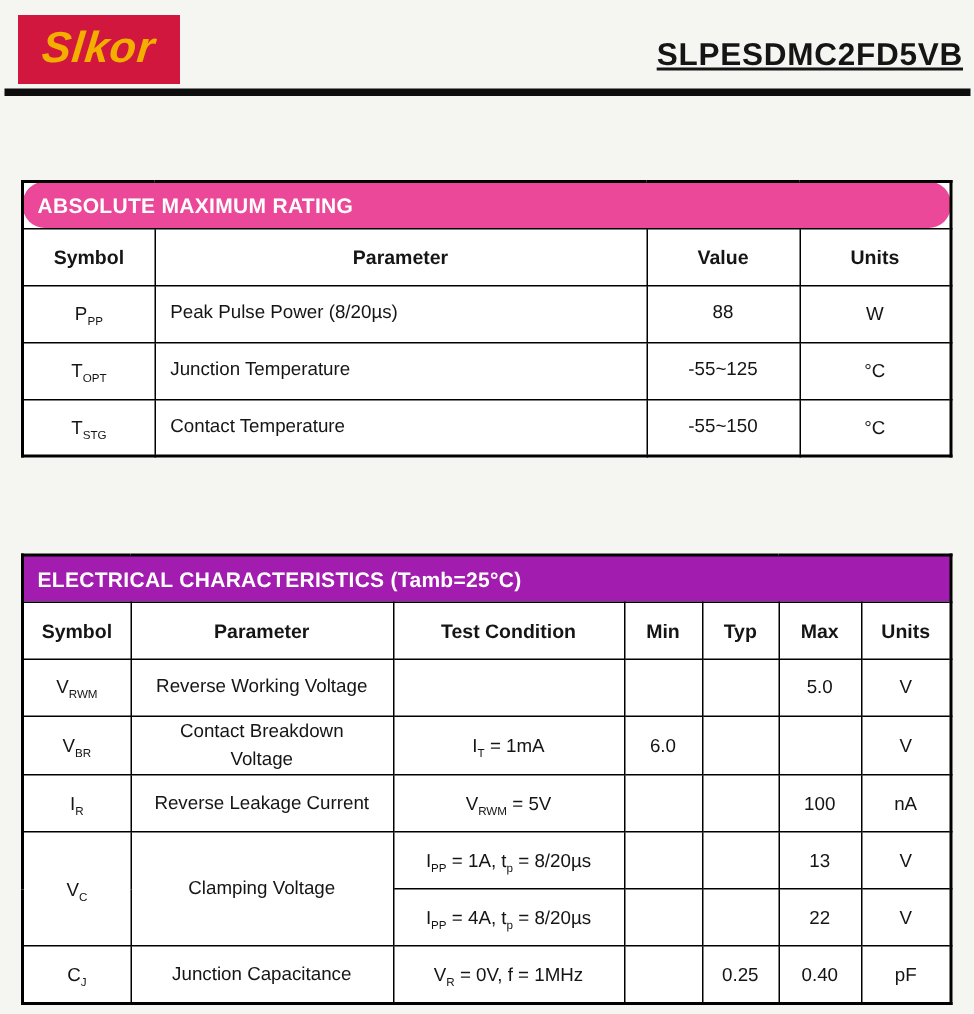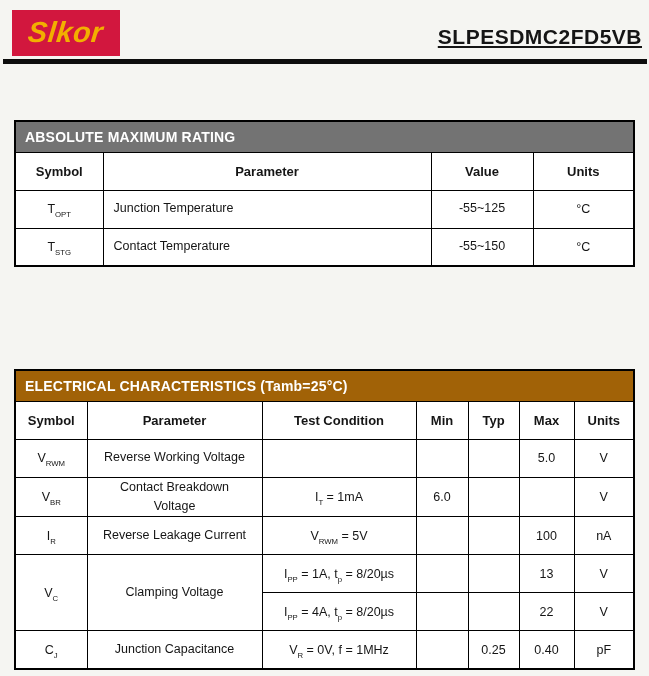--- a/index.html
+++ b/index.html
@@ -62,27 +62,37 @@
 
 <table class="ds" id="table-amr">
   <colgroup>
     <col style="width:88px">
       <col style="width:328px">
       <col style="width:102px">
       <col style="width:101px">
   </colgroup>
   <tbody>
       <tr class="title-row">
-        <td class="title-bar" colspan="4" style="background: #737373;">ABSOLUTE MAXIMUM RATING</td>
+        <td class="title-bar" colspan="4" style="background: #ec4899; border-radius: 15px;">ABSOLUTE MAXIMUM RATING</td>
       </tr>
       <tr class="header-row">
         <th>Symbol</th>
         <th>Parameter</th>
         <th>Value</th>
         <th>Units</th>
+      </tr>
+      <tr class="data-row">
+        <td>P<sub>PP</sub></td>
+        <td class="param-left">
+          <div class="line">Peak Pulse Power (8/20µs)</div>
+        </td>
+        <td>
+          <div class="line">88</div>
+        </td>
+        <td>W</td>
       </tr>
       <tr class="data-row">
         <td>T<sub>OPT</sub></td>
         <td class="param-left">
           <div class="line">Junction Temperature</div>
         </td>
         <td>
           <div class="line">-55~125</div>
         </td>
         <td>°C</td>
@@ -105,21 +115,21 @@
     <col style="width:72px">
       <col style="width:175px">
       <col style="width:154px">
     <col style="width:52px">
       <col style="width:51px">
       <col style="width:55px">
       <col style="width:60px">
   </colgroup>
   <tbody>
       <tr class="title-row">
-        <td class="title-bar" colspan="7" style="background: #a16207;">ELECTRICAL CHARACTERISTICS (Tamb=25°C)</td>
+        <td class="title-bar" colspan="7" style="background: #a21caf;">ELECTRICAL CHARACTERISTICS (Tamb=25°C)</td>
       </tr>
       <tr class="header-row">
         <th>Symbol</th>
         <th>Parameter</th>
         <th>Test Condition</th>
         <th>Min</th>
         <th>Typ</th>
         <th>Max</th>
         <th>Units</th>
       </tr>

